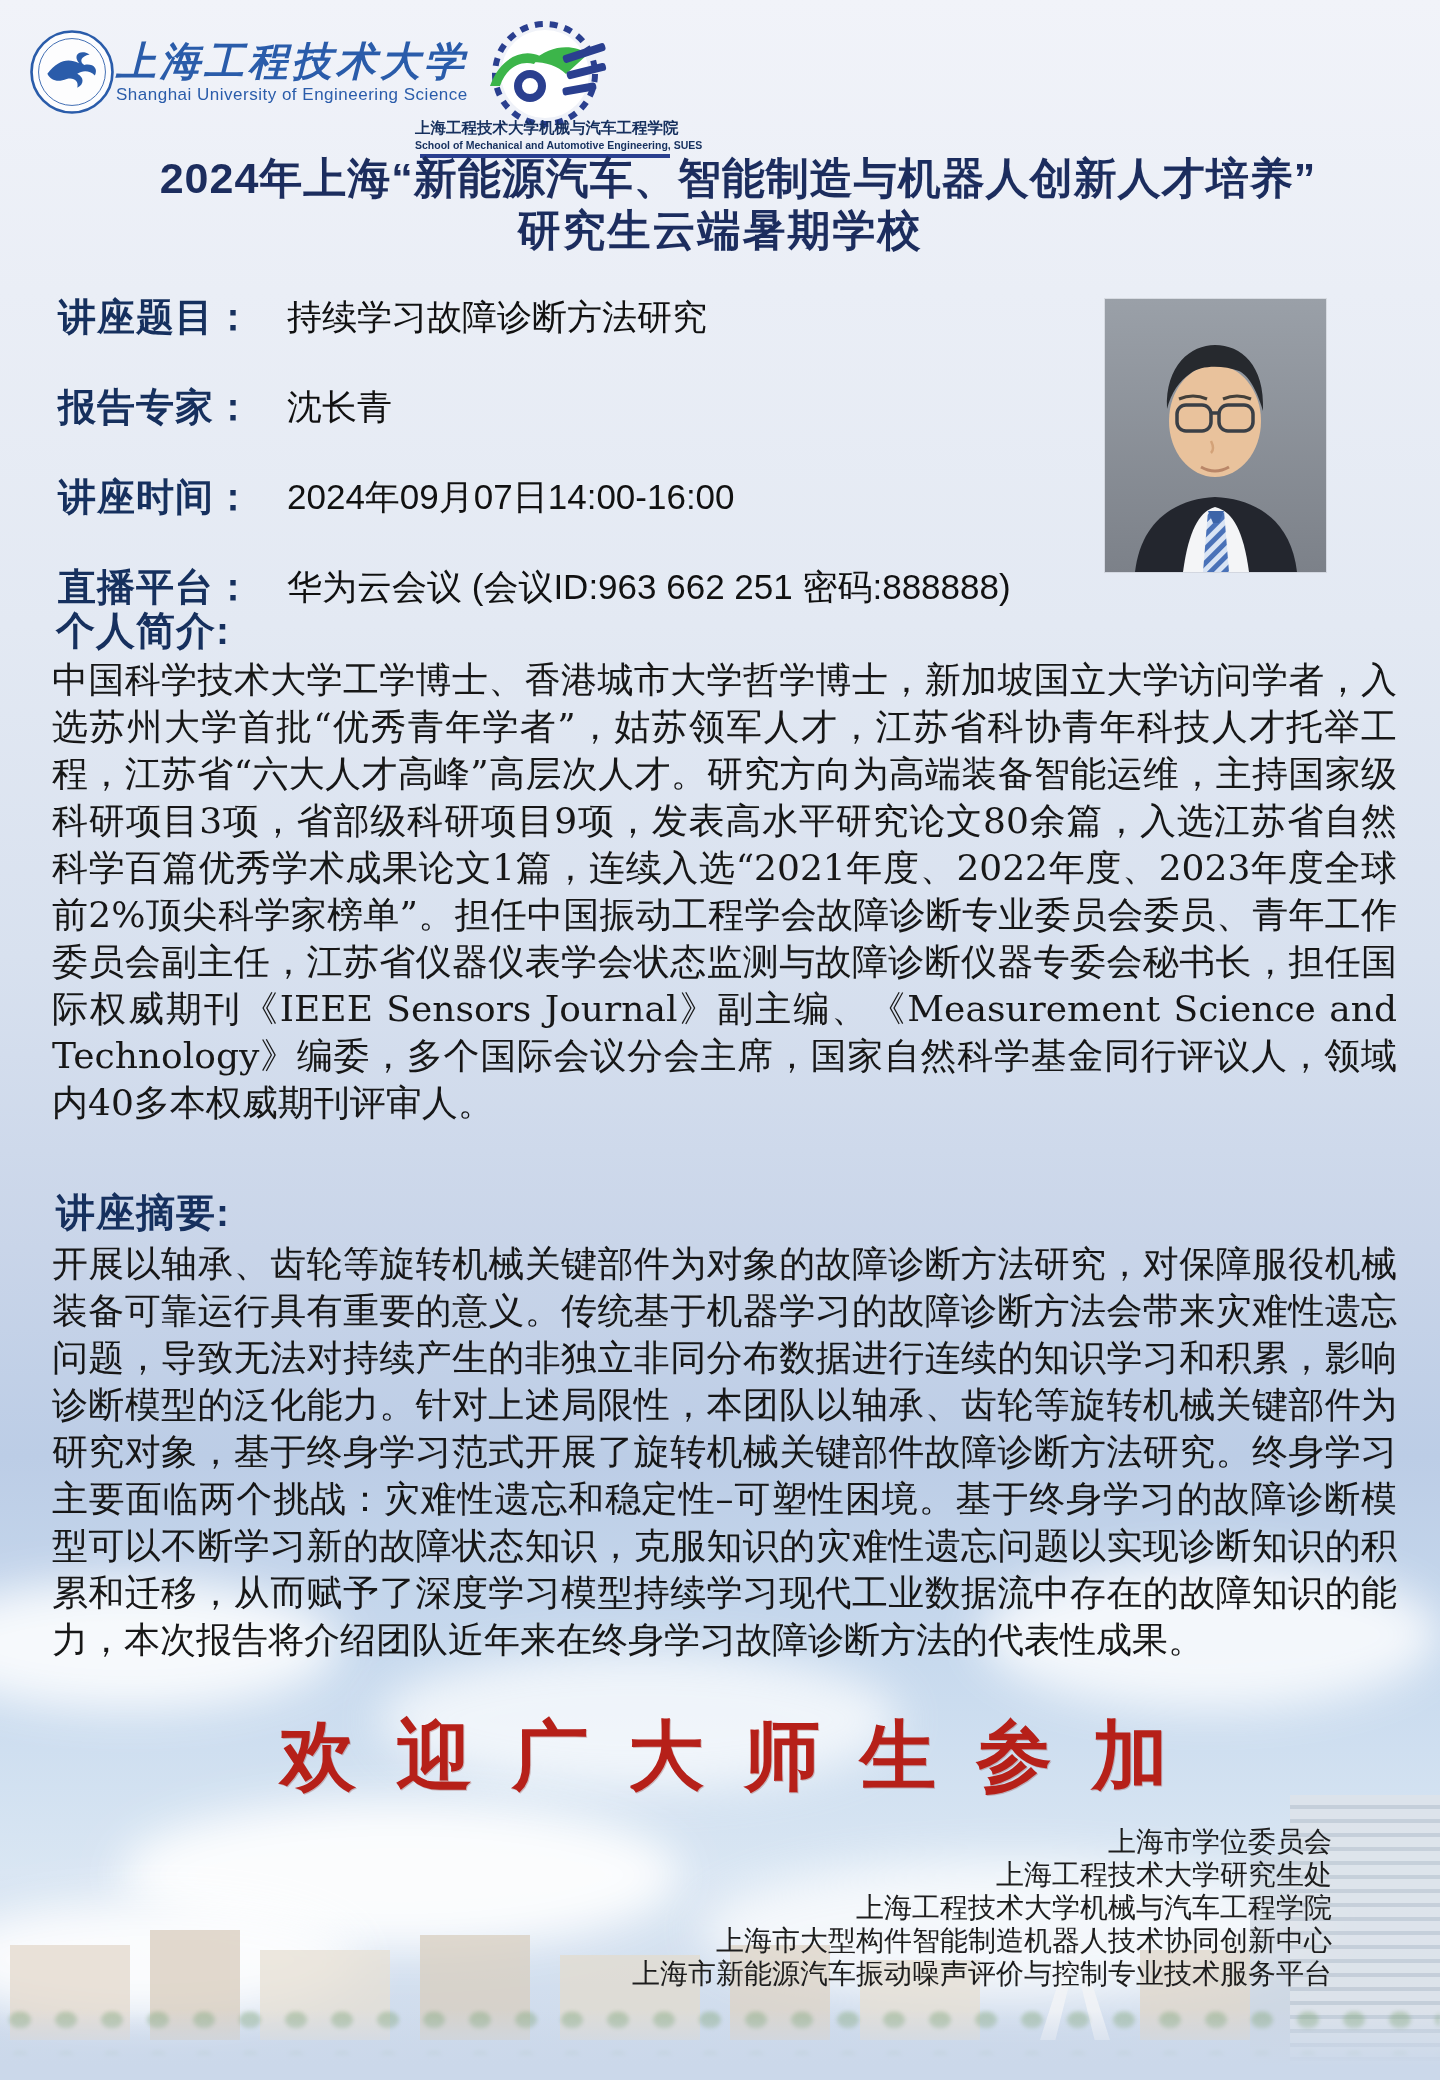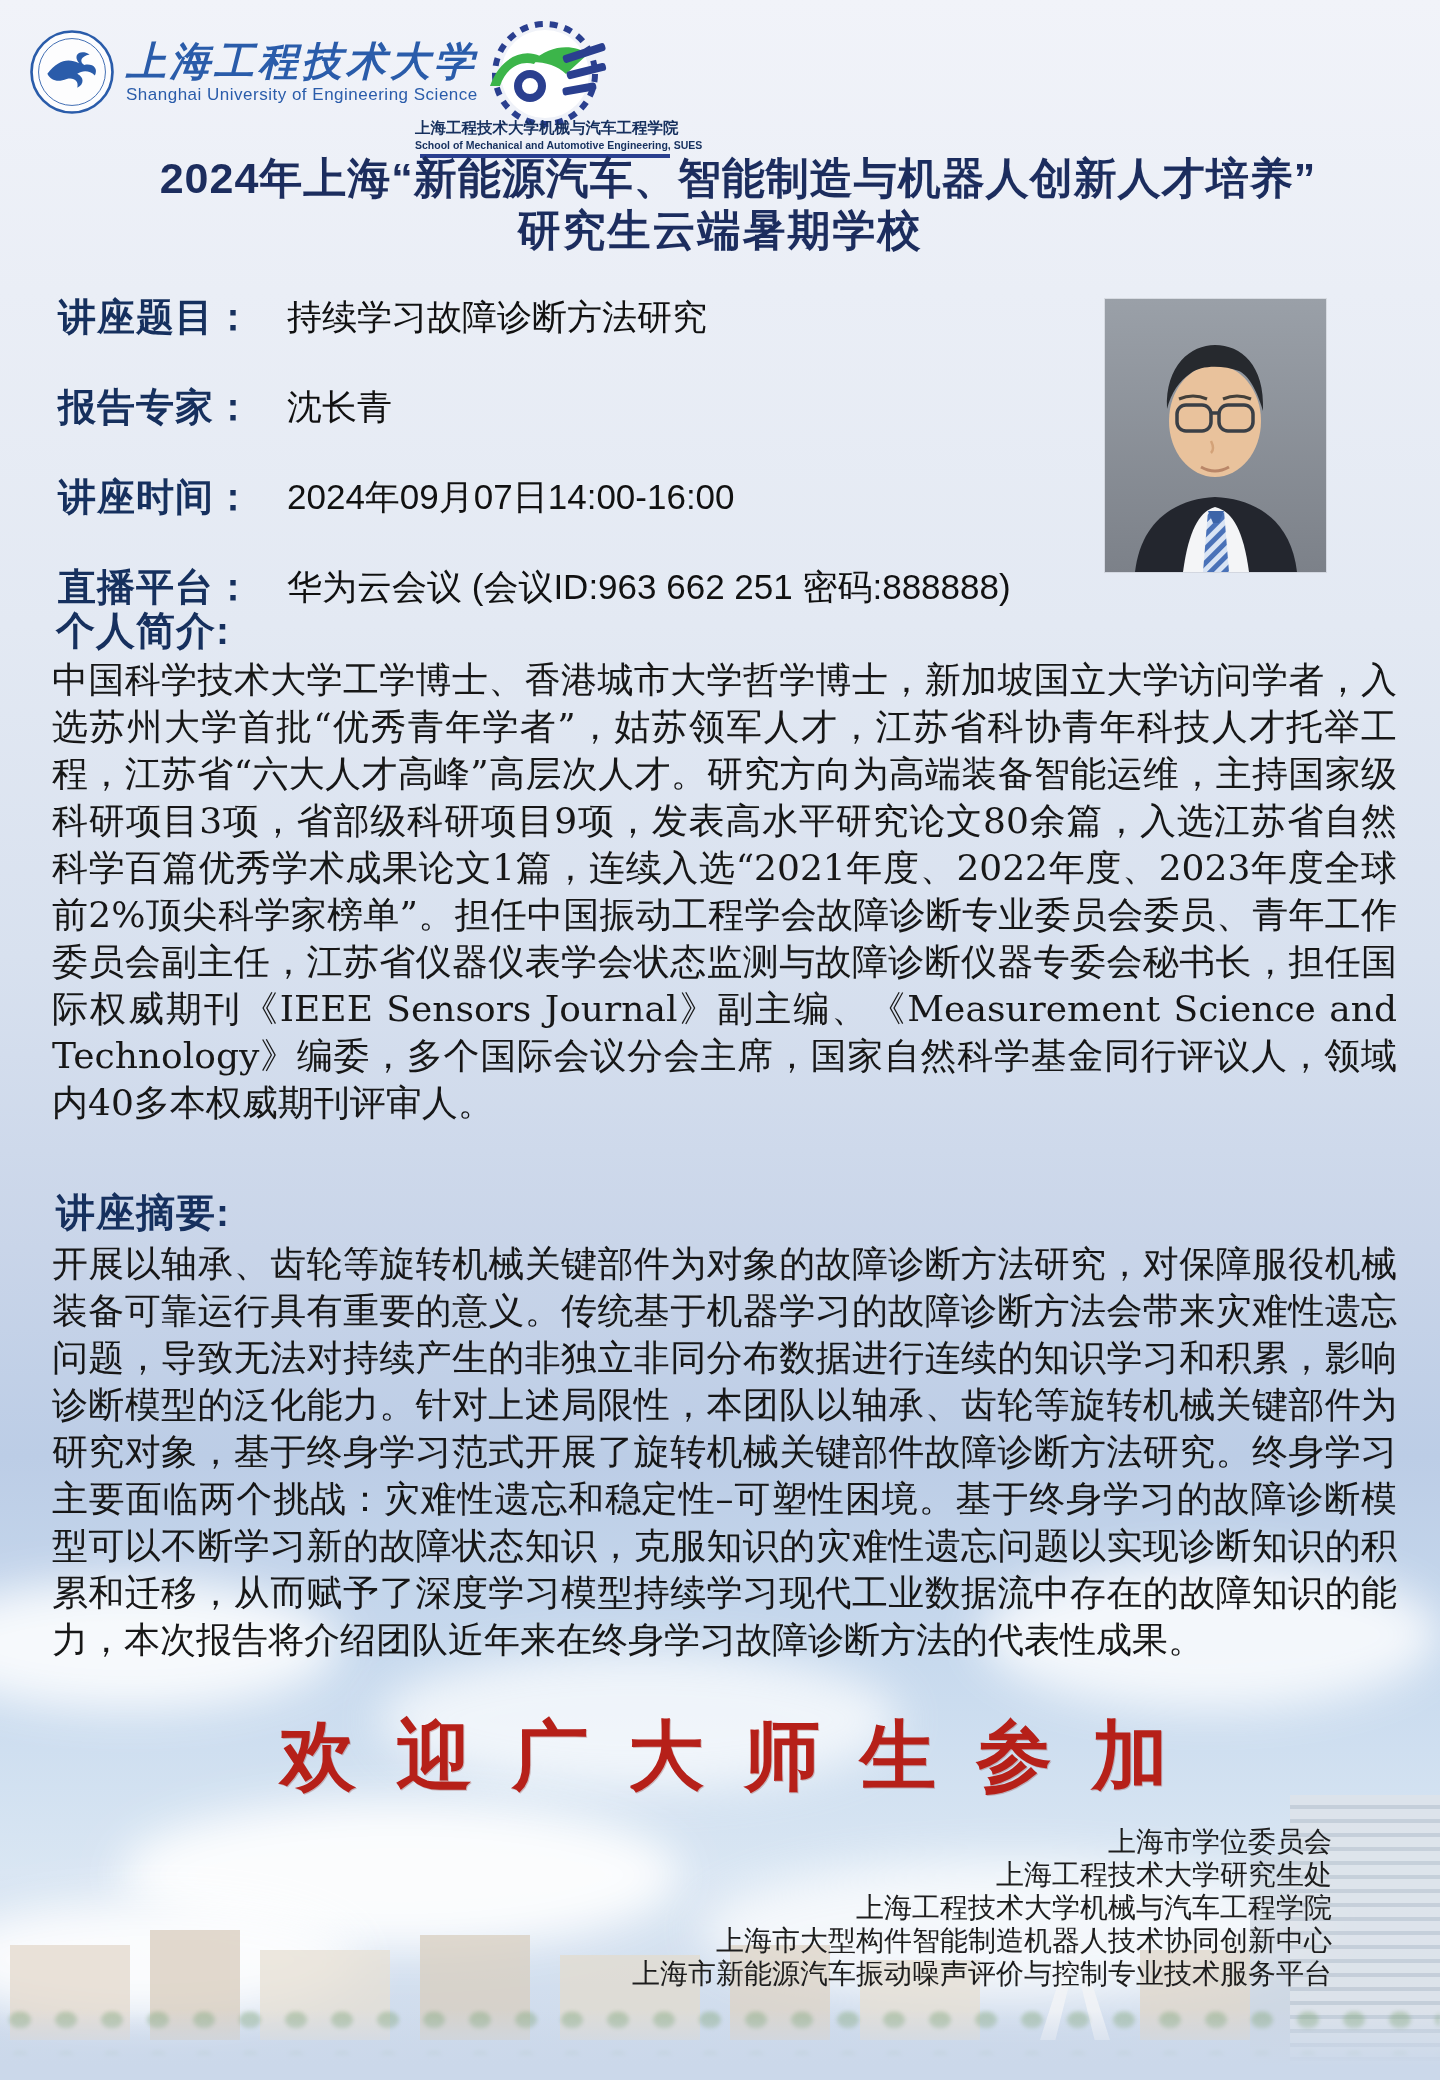--- a/index.html
+++ b/index.html
@@ -11,21 +11,21 @@
     overflow:hidden;
     background:linear-gradient(180deg,
       #f1f3f9 0%, #eaeef6 14%, #e3e9f3 30%, #d8e1ef 46%,
       #c9d5e9 60%, #bccde6 70%, #c8daee 80%, #d9e6f3 90%, #ccd8ea 100%);
     color:#151515;
   }
   
   .header{ position:absolute; left:0; top:14px; width:1440px; height:140px; }
   .logo1{ position:absolute; left:28px; top:14px; display:flex; align-items:center; }
   .seal{ width:88px; height:88px; flex:0 0 auto; }
-  .logo1-text{ margin-left:10px; }
+  .logo1-text{ margin-left:0; }
   .logo1-cn{ font-family:"DejaVu Serif", serif; font-style:italic; font-weight:bold;
              font-size:40px; color:#2a5caa; letter-spacing:4px; line-height:44px;}
   .logo1-en{ font-size:17px; color:#2a5caa; margin-top:2px; letter-spacing:.5px;}
   .logo2{ position:absolute; left:415px; top:2px; width:260px; text-align:center; }
   .logo2 svg{ display:block; margin:0 auto; }
   .logo2-cn{ font-size:15.5px; color:#16305e; font-weight:bold; margin-top:-18px; white-space:nowrap;}
   .logo2-en{ font-size:10.5px; color:#16305e; font-weight:bold; white-space:nowrap; }
   .logo2-bar{ width:250px; height:4px; background:#2a3f8f; margin:3px auto 0; }
   
   .title{ position:absolute; left:0; top:152px; width:1440px; text-align:center;

